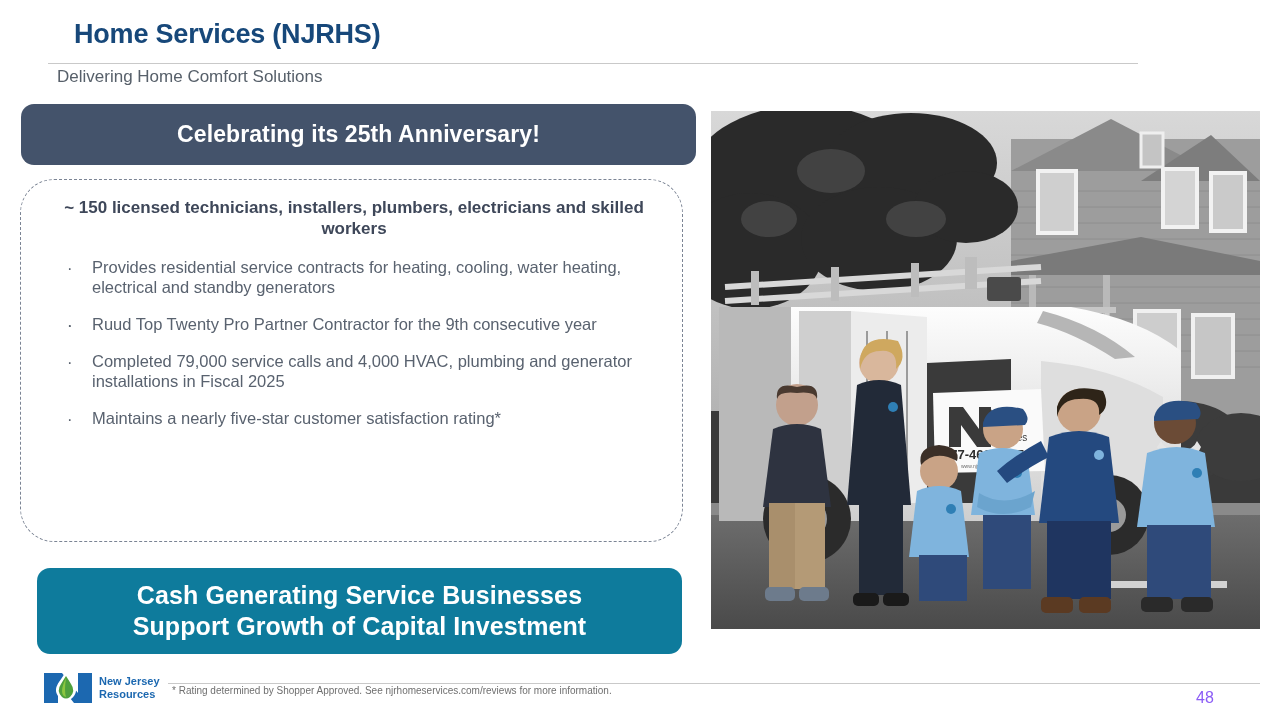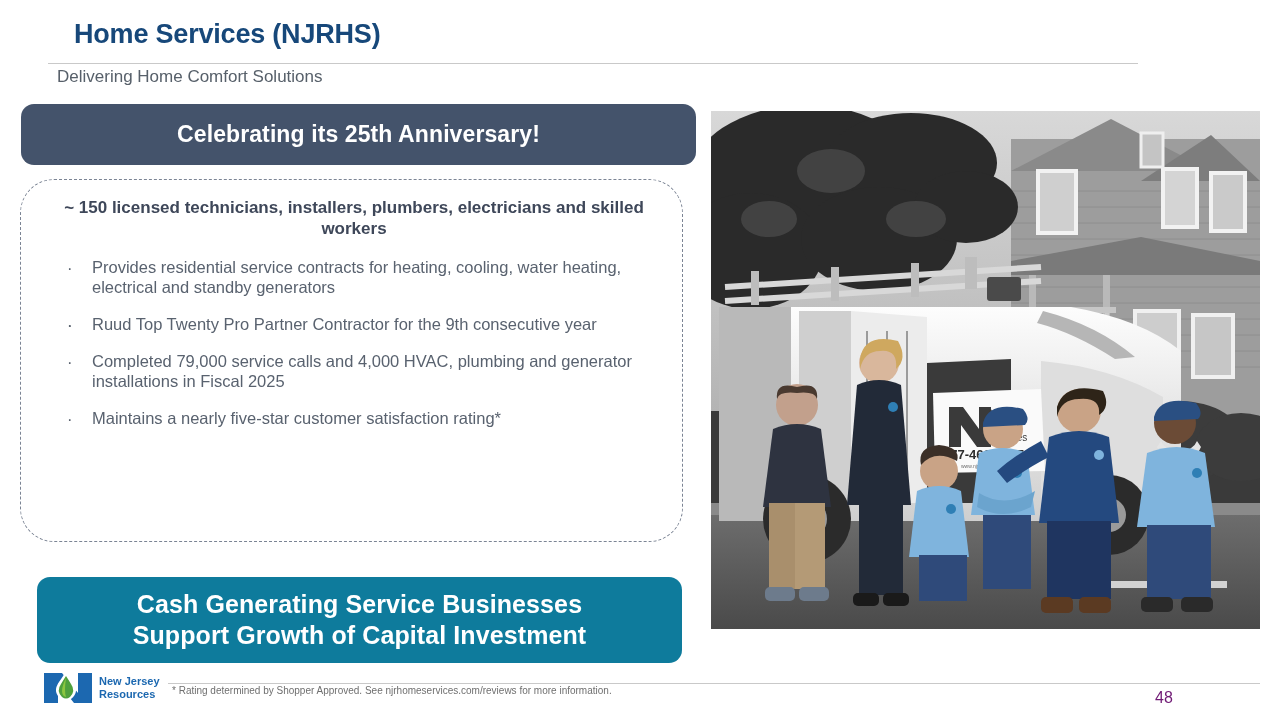--- a/index.html
+++ b/index.html
@@ -121,21 +121,20 @@
     position: absolute;
     left: 37px;
     top: 568px;
     width: 645px;
     height: 86px;
     background: #0e7b9c;
     border-radius: 13px;
     display: flex;
     align-items: center;
     justify-content: center;
-    margin-top: 9px;
   }
   .teal-banner-text {
     color: #ffffff;
     font-size: 25px;
     font-weight: bold;
     line-height: 1.25;
     text-align: center;
     letter-spacing: 0.1px;
   }
 
@@ -170,24 +169,24 @@
   .footnote {
     position: absolute;
     left: 172px;
     top: 685px;
     font-size: 10px;
     color: #6f6f6f;
     white-space: nowrap;
   }
   .page-number {
     position: absolute;
-    left: 1155px;
+    left: 1196px;
     top: 689px;
     font-size: 16px;
-    color: #701a75;
+    color: #8b5cf6;
   }
 </style>
 </head>
 <body>
 
 <div class="slide">
 
   <div class="page-title">Home Services (NJRHS)</div>
   <div class="title-rule"></div>
   <div class="subtitle">Delivering Home Comfort Solutions</div>

